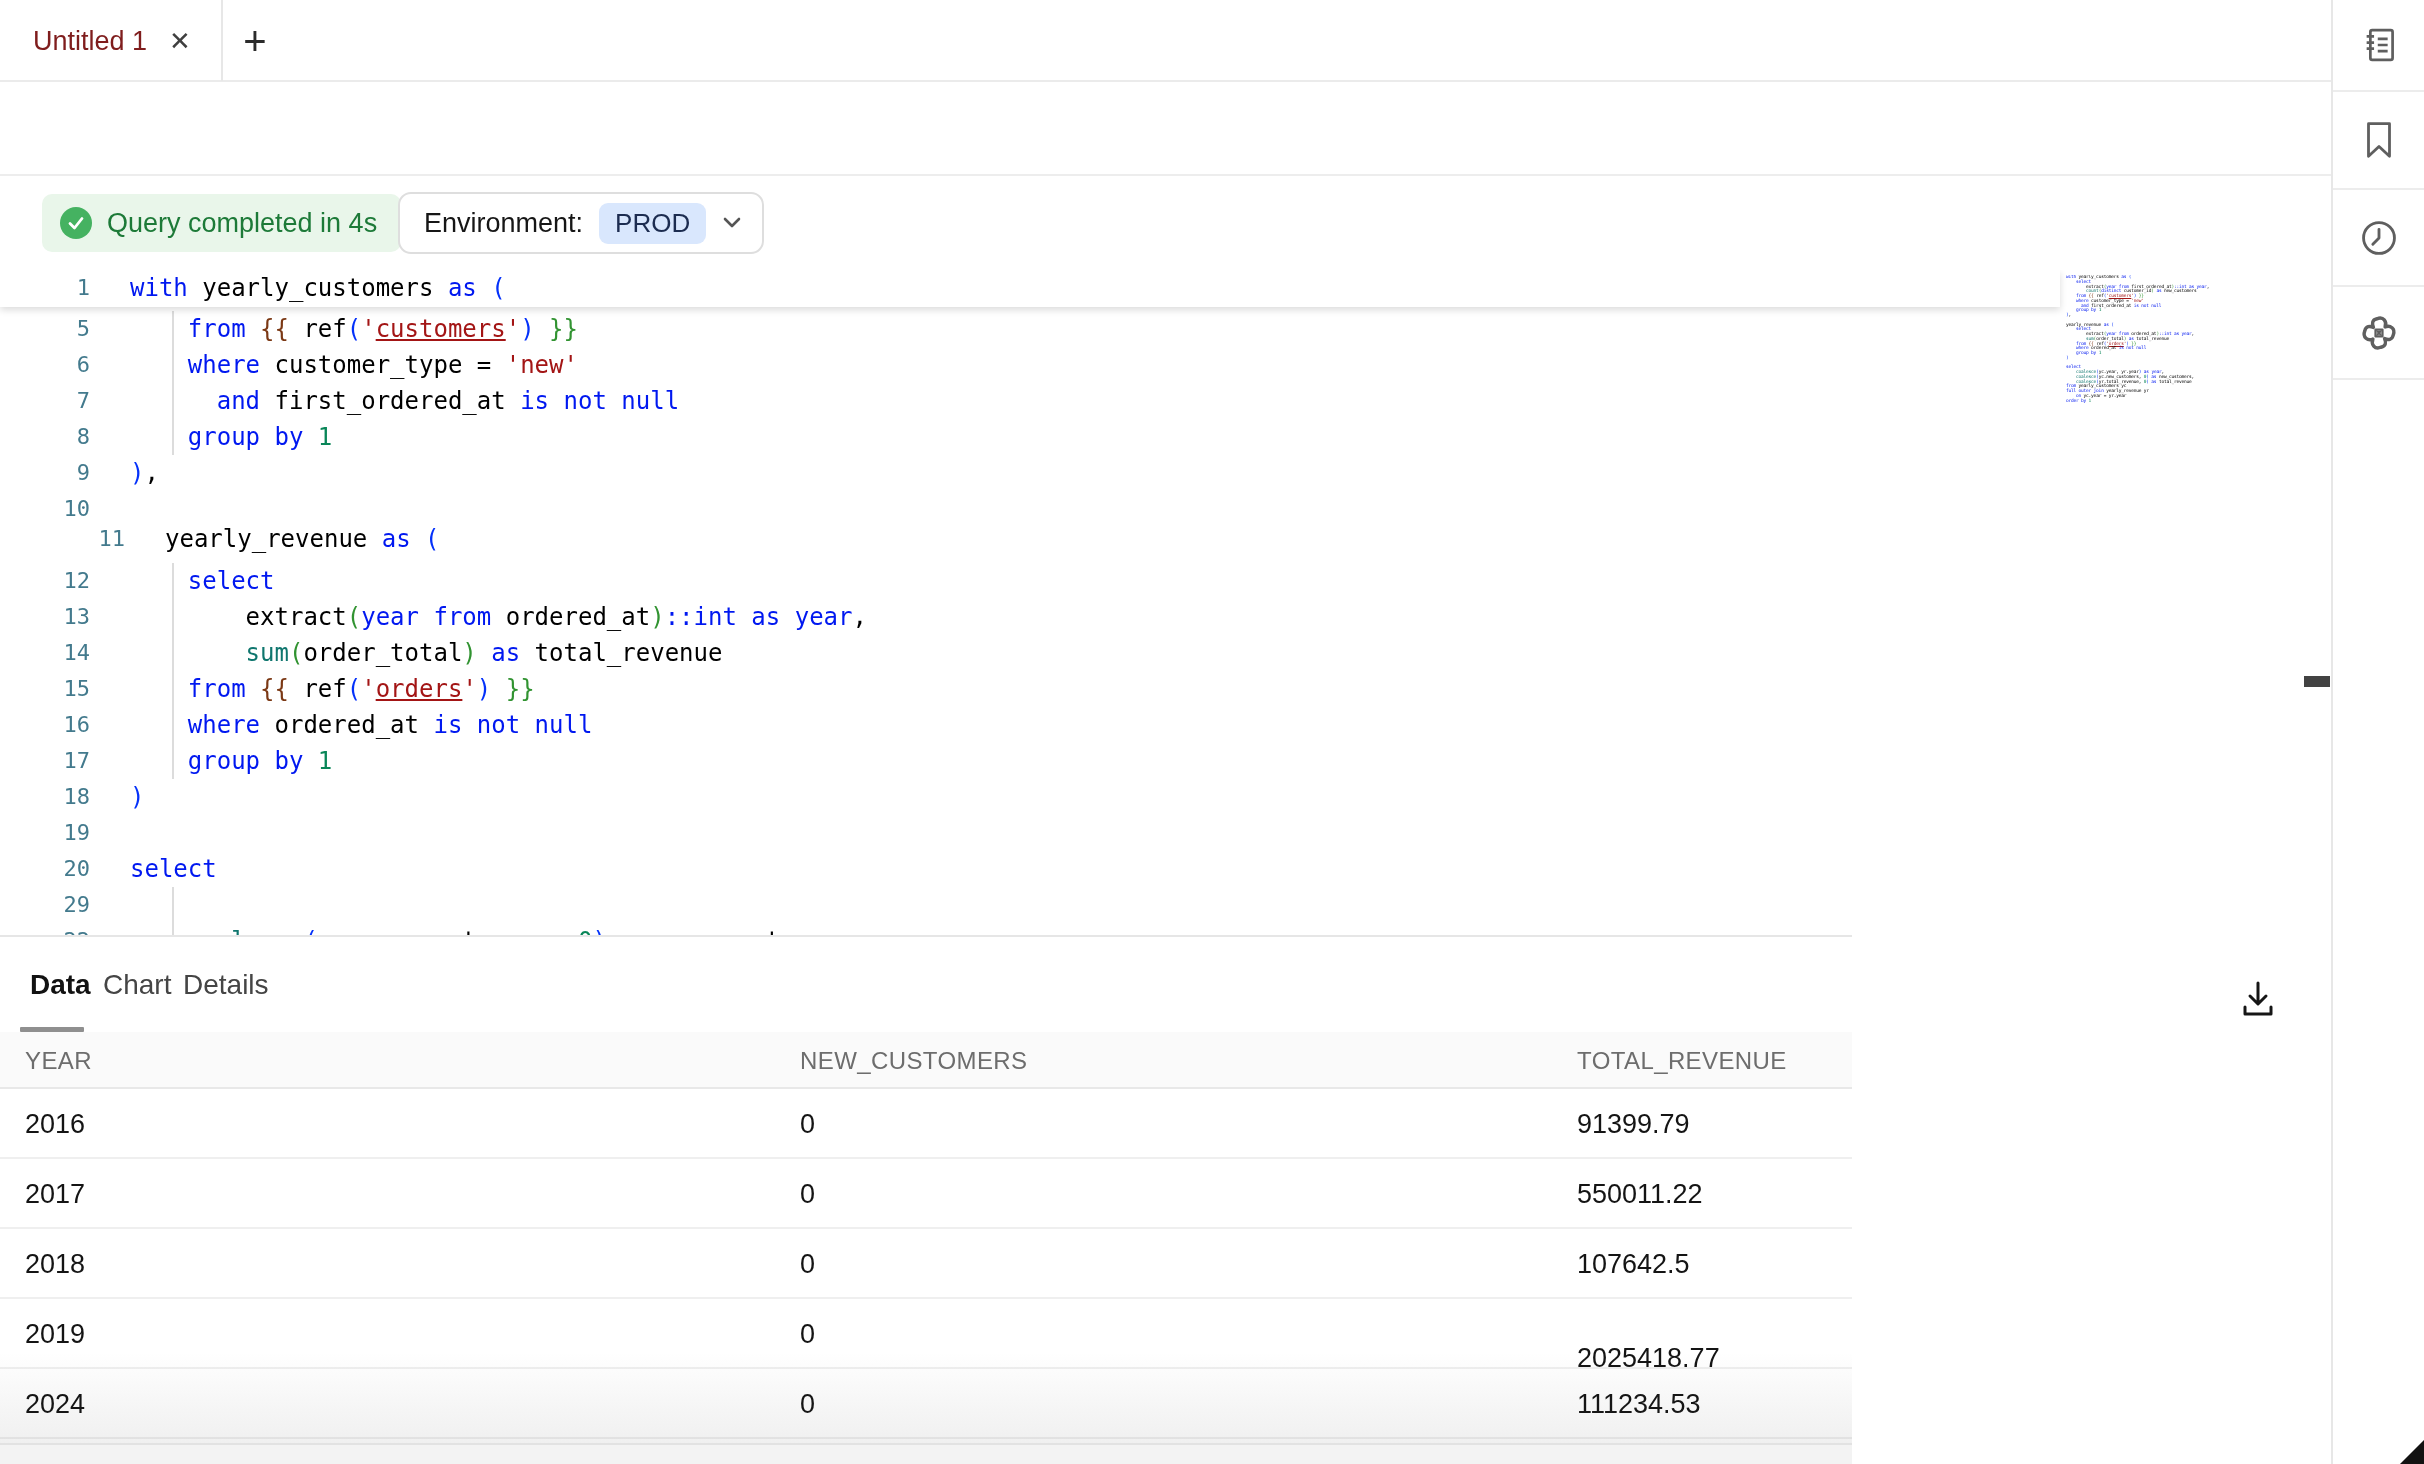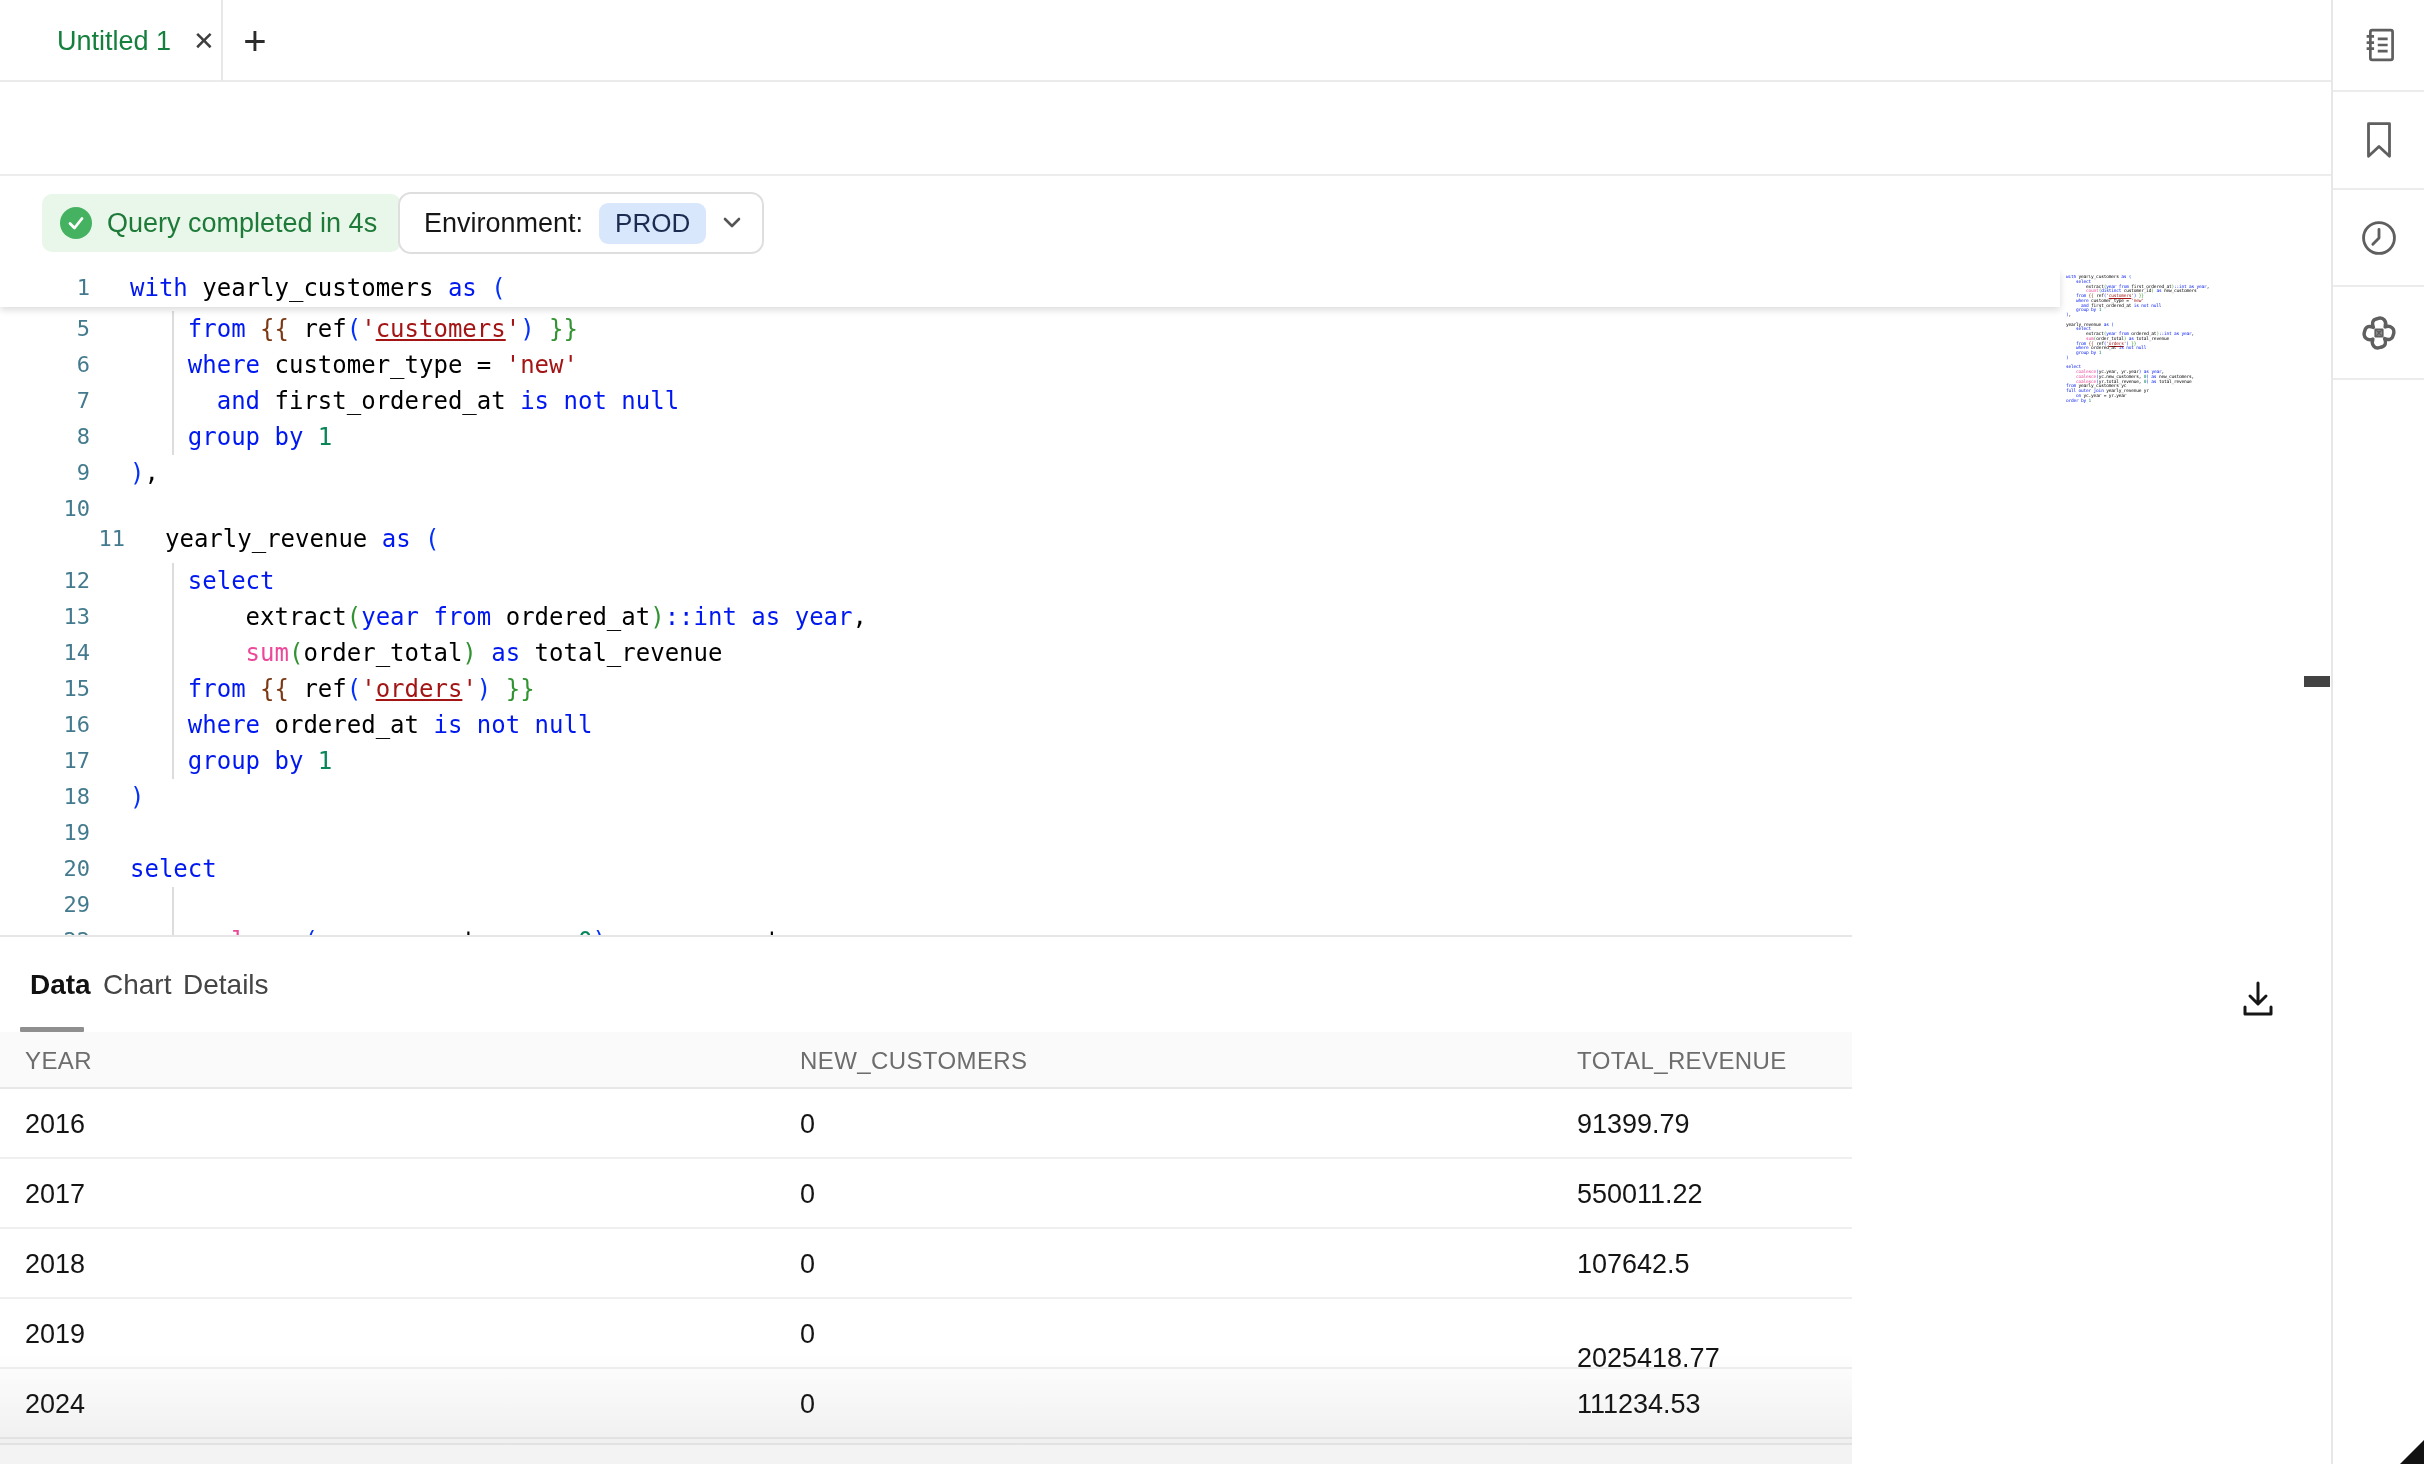--- a/index.html
+++ b/index.html
@@ -8,21 +8,21 @@
   #stage { position:relative; width:2424px; height:1464px; background:#fff; }
 
   
   #main { position:absolute; left:0; top:0; width:2331px; height:1464px; }
 
   
   #tabbar { position:absolute; left:0; top:0; width:100%; height:82px;
             border-bottom:2px solid #ebebeb; background:#fff; }
   #active-tab { position:absolute; left:33px; top:0; height:82px; display:flex;
                 align-items:center; gap:22px; cursor:pointer; }
-  #active-tab .tab-label { font-size:27px; color:#15803d;margin-left:24px; }
+  #active-tab .tab-label { font-size:27px; color:#7f1d1d; }
   #active-tab .tab-close { font-size:26px; color:#3f3f3f; line-height:1; }
   .tab-sep { position:absolute; left:221px; top:0; width:2px; height:81px; background:#e7e7e7; }
   #new-tab { position:absolute; left:232px; top:0; width:46px; height:82px; display:flex;
              align-items:center; justify-content:center; font-size:40px; font-weight:300;
              color:#2b2b2b; cursor:pointer; }
 
   
   #toolbar { position:absolute; left:0; top:82px; width:100%; height:94px;
              border-bottom:2px solid #ededed; background:#fff; }
   #bookmark-btn { position:absolute; left:1890px; top:107px; width:38px; height:44px; cursor:pointer; }
@@ -58,21 +58,21 @@
             font-family:"DejaVu Sans Mono", monospace; font-size:22px; line-height:36px;
             color:#437a8d; }
   .cl pre { position:absolute; left:130px; top:0; font-family:"DejaVu Sans Mono", monospace;
             font-size:24px; line-height:36px; }
   .tk-k { color:#0018f0; }
   .tk-d { color:#000; }
   .tk-p { color:#0431fa; }
   .tk-g { color:#319331; }
   .tk-s { color:#a31515; }
   .tk-l { color:#a31515; text-decoration:underline; }
-  .tk-f { color:#ec4899; }
+  .tk-f { color:#0f766e; }
   .tk-j { color:#7b3814; }
   .tk-n { color:#098658; }
   .guide { position:absolute; left:172px; width:2px; background:#dcdcdc; }
   #sticky-line { position:absolute; left:0; top:0; width:2060px; height:37px; background:#fff;
                  box-shadow:0 3px 7px rgba(0,0,0,.14); }
   #minimap { position:absolute; left:2066px; top:5px; width:246px; height:140px;
              cursor:pointer; overflow:hidden; }
   #minimap pre { font-family:"DejaVu Sans Mono", monospace; font-size:4.5px;
                  line-height:4.75px; letter-spacing:-.2px; white-space:pre; }
   #scroll-marker { position:absolute; left:2304px; top:406px; width:26px; height:11px;

